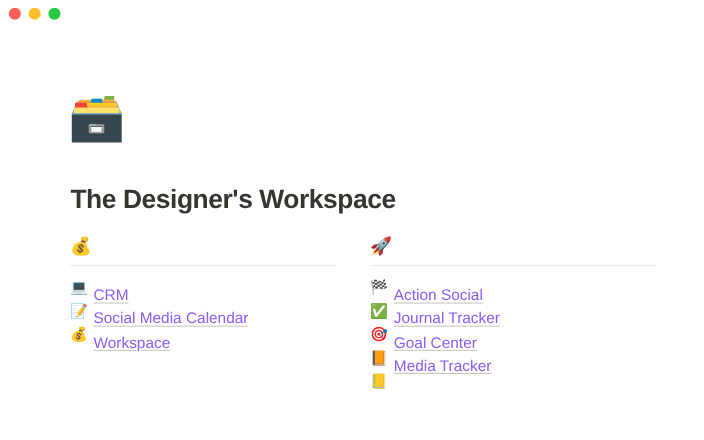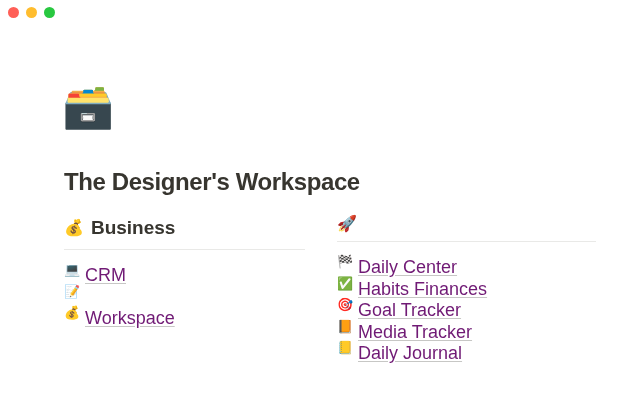--- a/index.html
+++ b/index.html
@@ -127,22 +127,22 @@
   }
   .link-row .emoji {
     font-size: 13px;
     font-family: "DejaVu Sans", sans-serif;
     line-height: 1;
     width: 15px;
     flex: 0 0 15px;
     text-align: center;
   }
   .link-text {
-    font-size: 18px;
-    color: #701a75;
+    font-size: 14px;
+    color: #8b5cf6;
     text-decoration: underline;
     text-decoration-color: rgba(55, 53, 47, 0.28);
     text-underline-offset: 2px;
     cursor: pointer;
     margin-top: 12px;
   }
 </style>
 </head>
 <body>
 
@@ -158,61 +158,60 @@
 
   <div class="page-icon">🗃️</div>
 
   <h1 class="page-title">The Designer's Workspace</h1>
 
   <div class="columns">
 
     <div class="column">
       <div class="column-heading">
         <span class="emoji">💰</span>
-        <span>Business</span>
       </div>
       <div class="divider"></div>
       <ul class="link-list">
         <li class="link-row">
           <span class="emoji">💻</span>
           <span class="link-text">CRM</span>
         </li>
         <li class="link-row">
           <span class="emoji">📝</span>
+          <span class="link-text">Social Media Calendar</span>
         </li>
         <li class="link-row">
           <span class="emoji">💰</span>
           <span class="link-text">Workspace</span>
         </li>
       </ul>
     </div>
 
     <div class="column wide">
       <div class="column-heading">
         <span class="emoji">🚀</span>
       </div>
       <div class="divider"></div>
       <ul class="link-list">
         <li class="link-row">
           <span class="emoji">🏁</span>
-          <span class="link-text">Daily Center</span>
+          <span class="link-text">Action Social</span>
         </li>
         <li class="link-row">
           <span class="emoji">✅</span>
-          <span class="link-text">Habits Finances</span>
+          <span class="link-text">Journal Tracker</span>
         </li>
         <li class="link-row">
           <span class="emoji">🎯</span>
-          <span class="link-text">Goal Tracker</span>
+          <span class="link-text">Goal Center</span>
         </li>
         <li class="link-row">
           <span class="emoji">📙</span>
           <span class="link-text">Media Tracker</span>
         </li>
         <li class="link-row">
           <span class="emoji">📒</span>
-          <span class="link-text">Daily Journal</span>
         </li>
       </ul>
     </div>
 
   </div>
 </div>
 
 </body></html>

